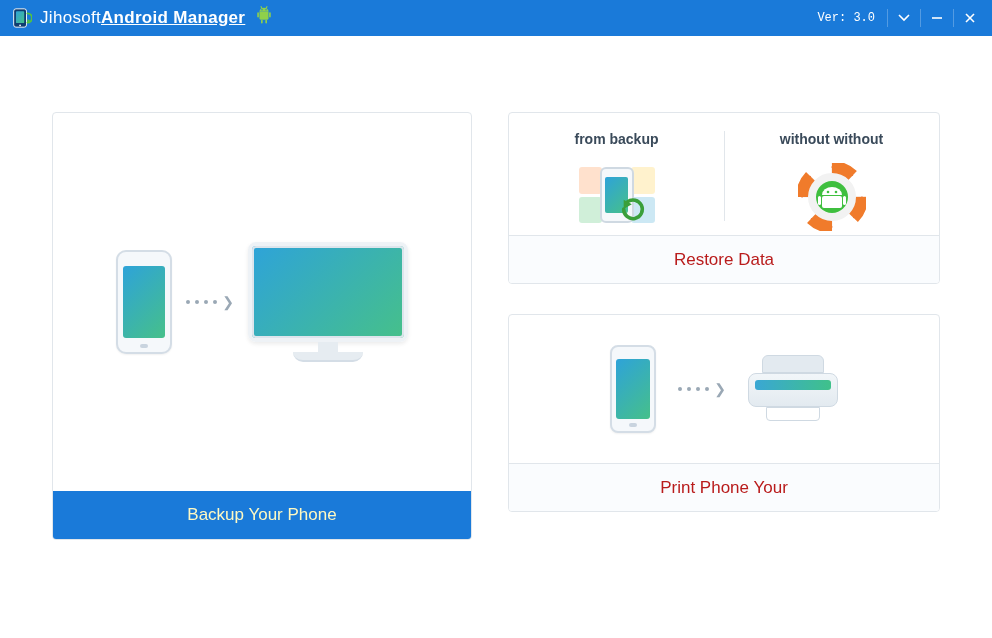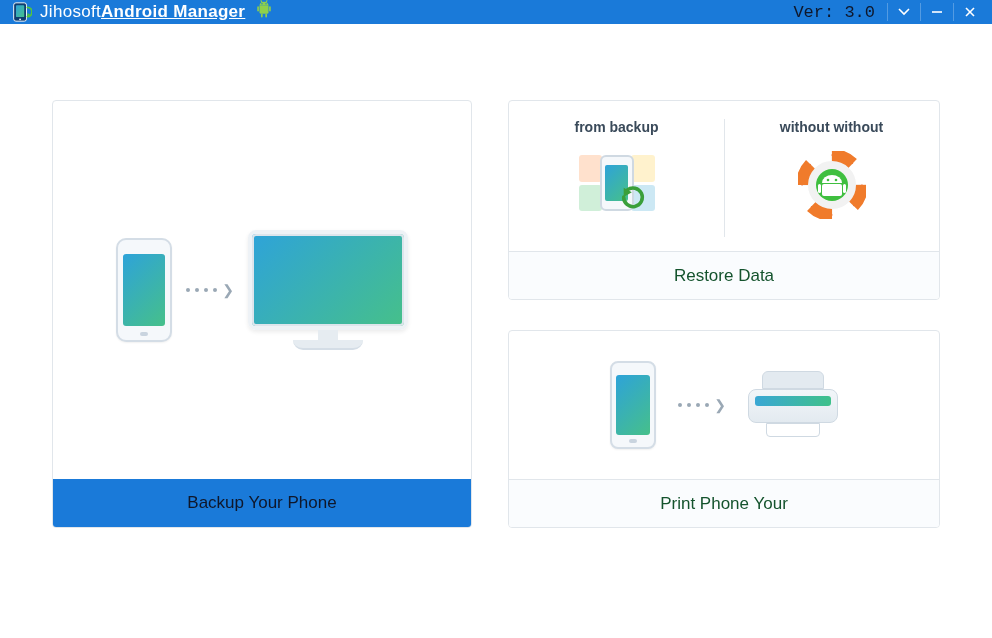--- a/index.html
+++ b/index.html
@@ -1,39 +1,39 @@
 <!DOCTYPE html>
 <html><head>
 <meta charset="utf-8">
 <style>
   * { box-sizing: border-box; margin: 0; padding: 0; }
   html, body { width: 992px; height: 638px; font-family: "Segoe UI", Arial, sans-serif; background: #fff; }
   
   .header {
-    height: 24px;
+    height: 36px;
     background: #1a7ad9;
     display: flex;
     align-items: center;
     color: #fff;
     padding: 0 6px 0 10px;
     position: relative;
   }
   .logo {
     width: 22px; height: 22px;
     margin-right: 8px;
     display: flex; align-items: center; justify-content: center;
   }
   .title-light { font-size: 17px; font-weight: 300; letter-spacing: .3px; }
   .title-bold  { font-size: 17px; font-weight: 700; letter-spacing: .3px; text-decoration: underline; }
   .android-badge { margin-left: 10px; }
   .header-right { margin-left: auto; display: flex; align-items: center; gap: 0; }
   .ver {
     font-family: "Courier New", monospace;
-    font-size: 17px;
-    color: #0f172a;
+    font-size: 12px;
+    color: #ffffff;
     padding: 0 12px;
   }
   .win-btn {
     width: 32px; height: 36px;
     display: flex; align-items: center; justify-content: center;
     cursor: pointer;
   }
   .sep {
     width: 1px; height: 18px; background: rgba(255,255,255,.25);
   }
@@ -64,29 +64,29 @@
   }
   .card-footer {
     height: 48px;
     display: flex;
     align-items: center;
     justify-content: center;
     font-size: 17px;
     cursor: pointer;
     border-top: 1px solid #e1e6eb;
   }
-  .footer-blue   { background: #1a7ad9; color: #0f172a; border-top: none; }
-  .footer-white  { background: #fafcfe; color: #14532d; }
+  .footer-blue   { background: #1a7ad9; color: #fef9c3; border-top: none; }
+  .footer-white  { background: #fafcfe; color: #b91c1c; }
 
   
   .card-backup { height: 428px; }
   .card-backup .card-body { flex-direction: row; gap: 14px; }
 
   
-  .card-restore { height: 200px; }
+  .card-restore { height: 172px; }
   .restore-split {
     display: flex; width: 100%; height: 100%;
   }
   .restore-half {
     flex: 1;
     display: flex; flex-direction: column;
     align-items: center;
     padding-top: 18px;
     gap: 16px;
     cursor: pointer;

